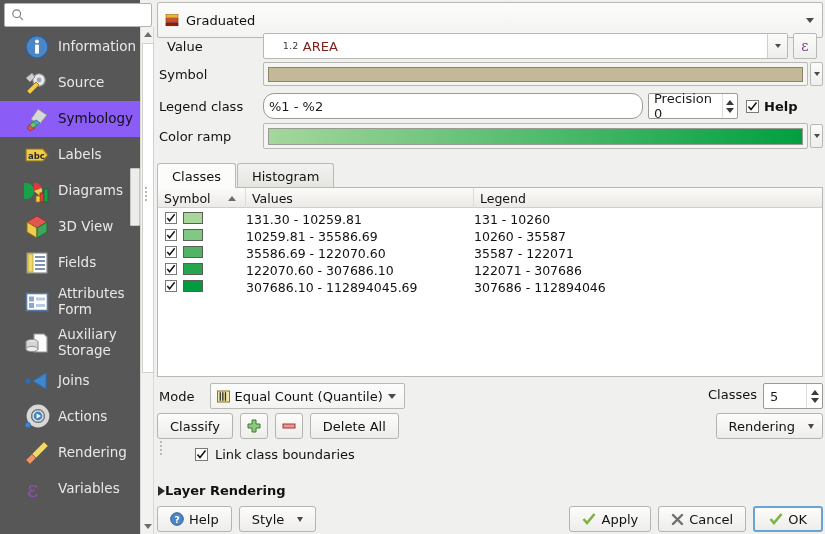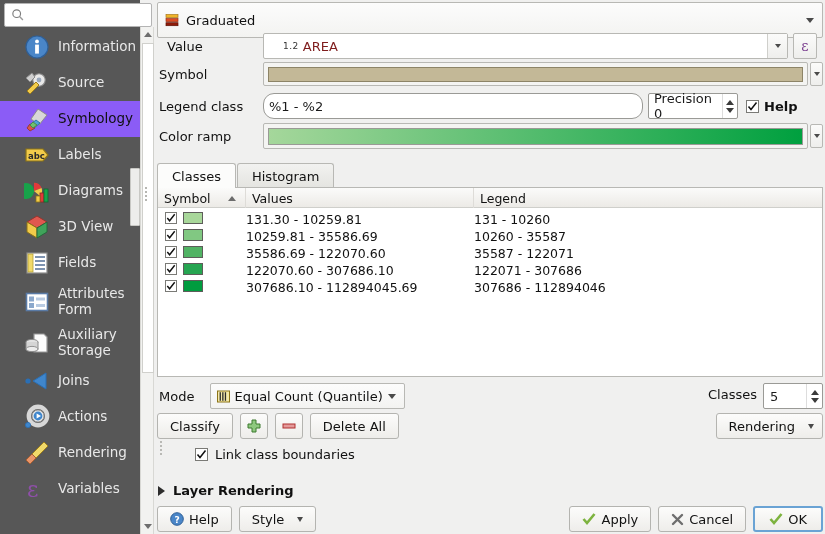--- a/index.html
+++ b/index.html
@@ -209,21 +209,21 @@
     display:flex; align-items:center; justify-content:center; gap:5px;
   }
   .btn.icoonly { padding:0; width:28px; }
   #advanced-btn { position:absolute; right:2px; top:413px; padding-right:8px; }
 
   
   #link-row { left:4px; top:447px; gap:7px;margin-left:36px; }
   #link-row .lbl { font-size:13px; }
 
   
-  #layer-rendering { position:absolute; left:3px; top:483px; display:flex; align-items:center; gap:8px; }
+  #layer-rendering { position:absolute; left:3px; top:483px; display:flex; align-items:center; }
   .tri { width:0;height:0;border-top:5px solid transparent;border-bottom:5px solid transparent;border-left:7px solid #2c2c2c; }
   #layer-rendering .lbl { font-weight:bold; font-size:13px; }
 
   
   #bottom-left { position:absolute; left:2px; top:506px; display:flex; gap:7px; align-items:center; }
   #bottom-right { position:absolute; right:2px; top:506px; display:flex; gap:7px; align-items:center; }
   .btn.ok { border:2px solid #6aa3d4; padding:0 14px; }
   .help-ico { width:14px;height:14px; flex:none; }
   .sep-caret { width:0;height:0;border-left:3.5px solid transparent;border-right:3.5px solid transparent;border-top:5px solid #4a4a4a; margin-left:8px; }
 </style>

